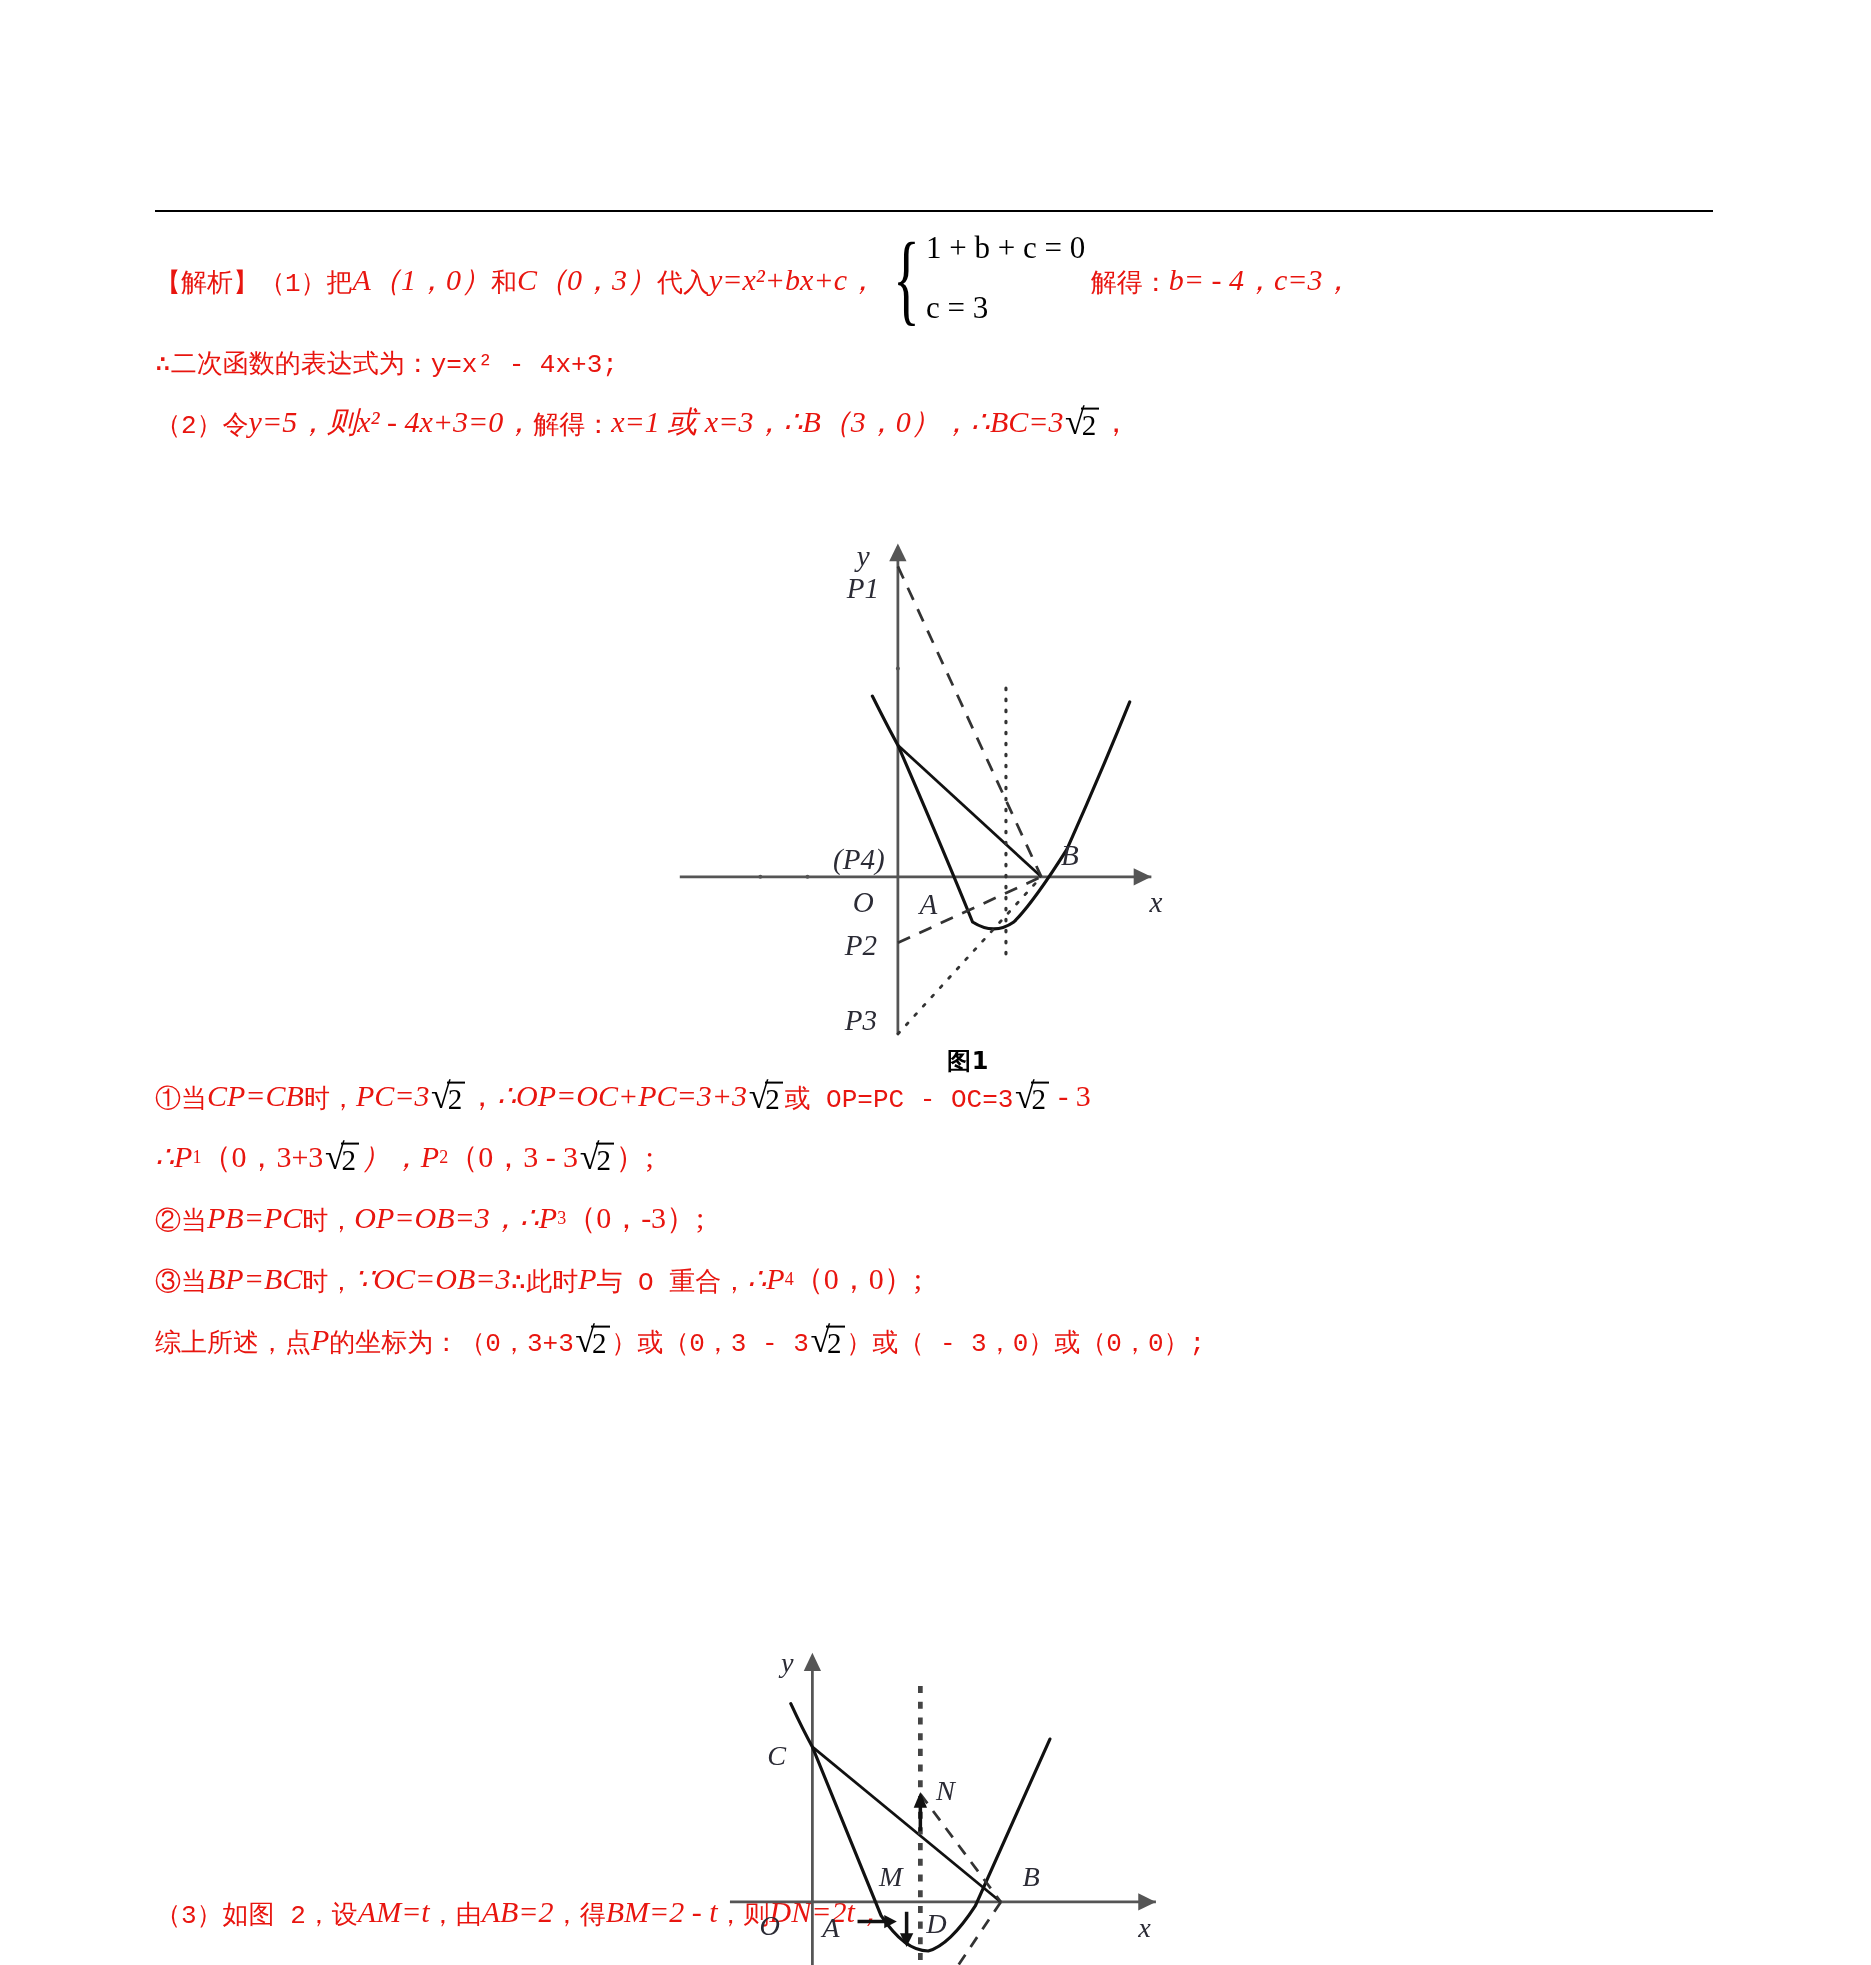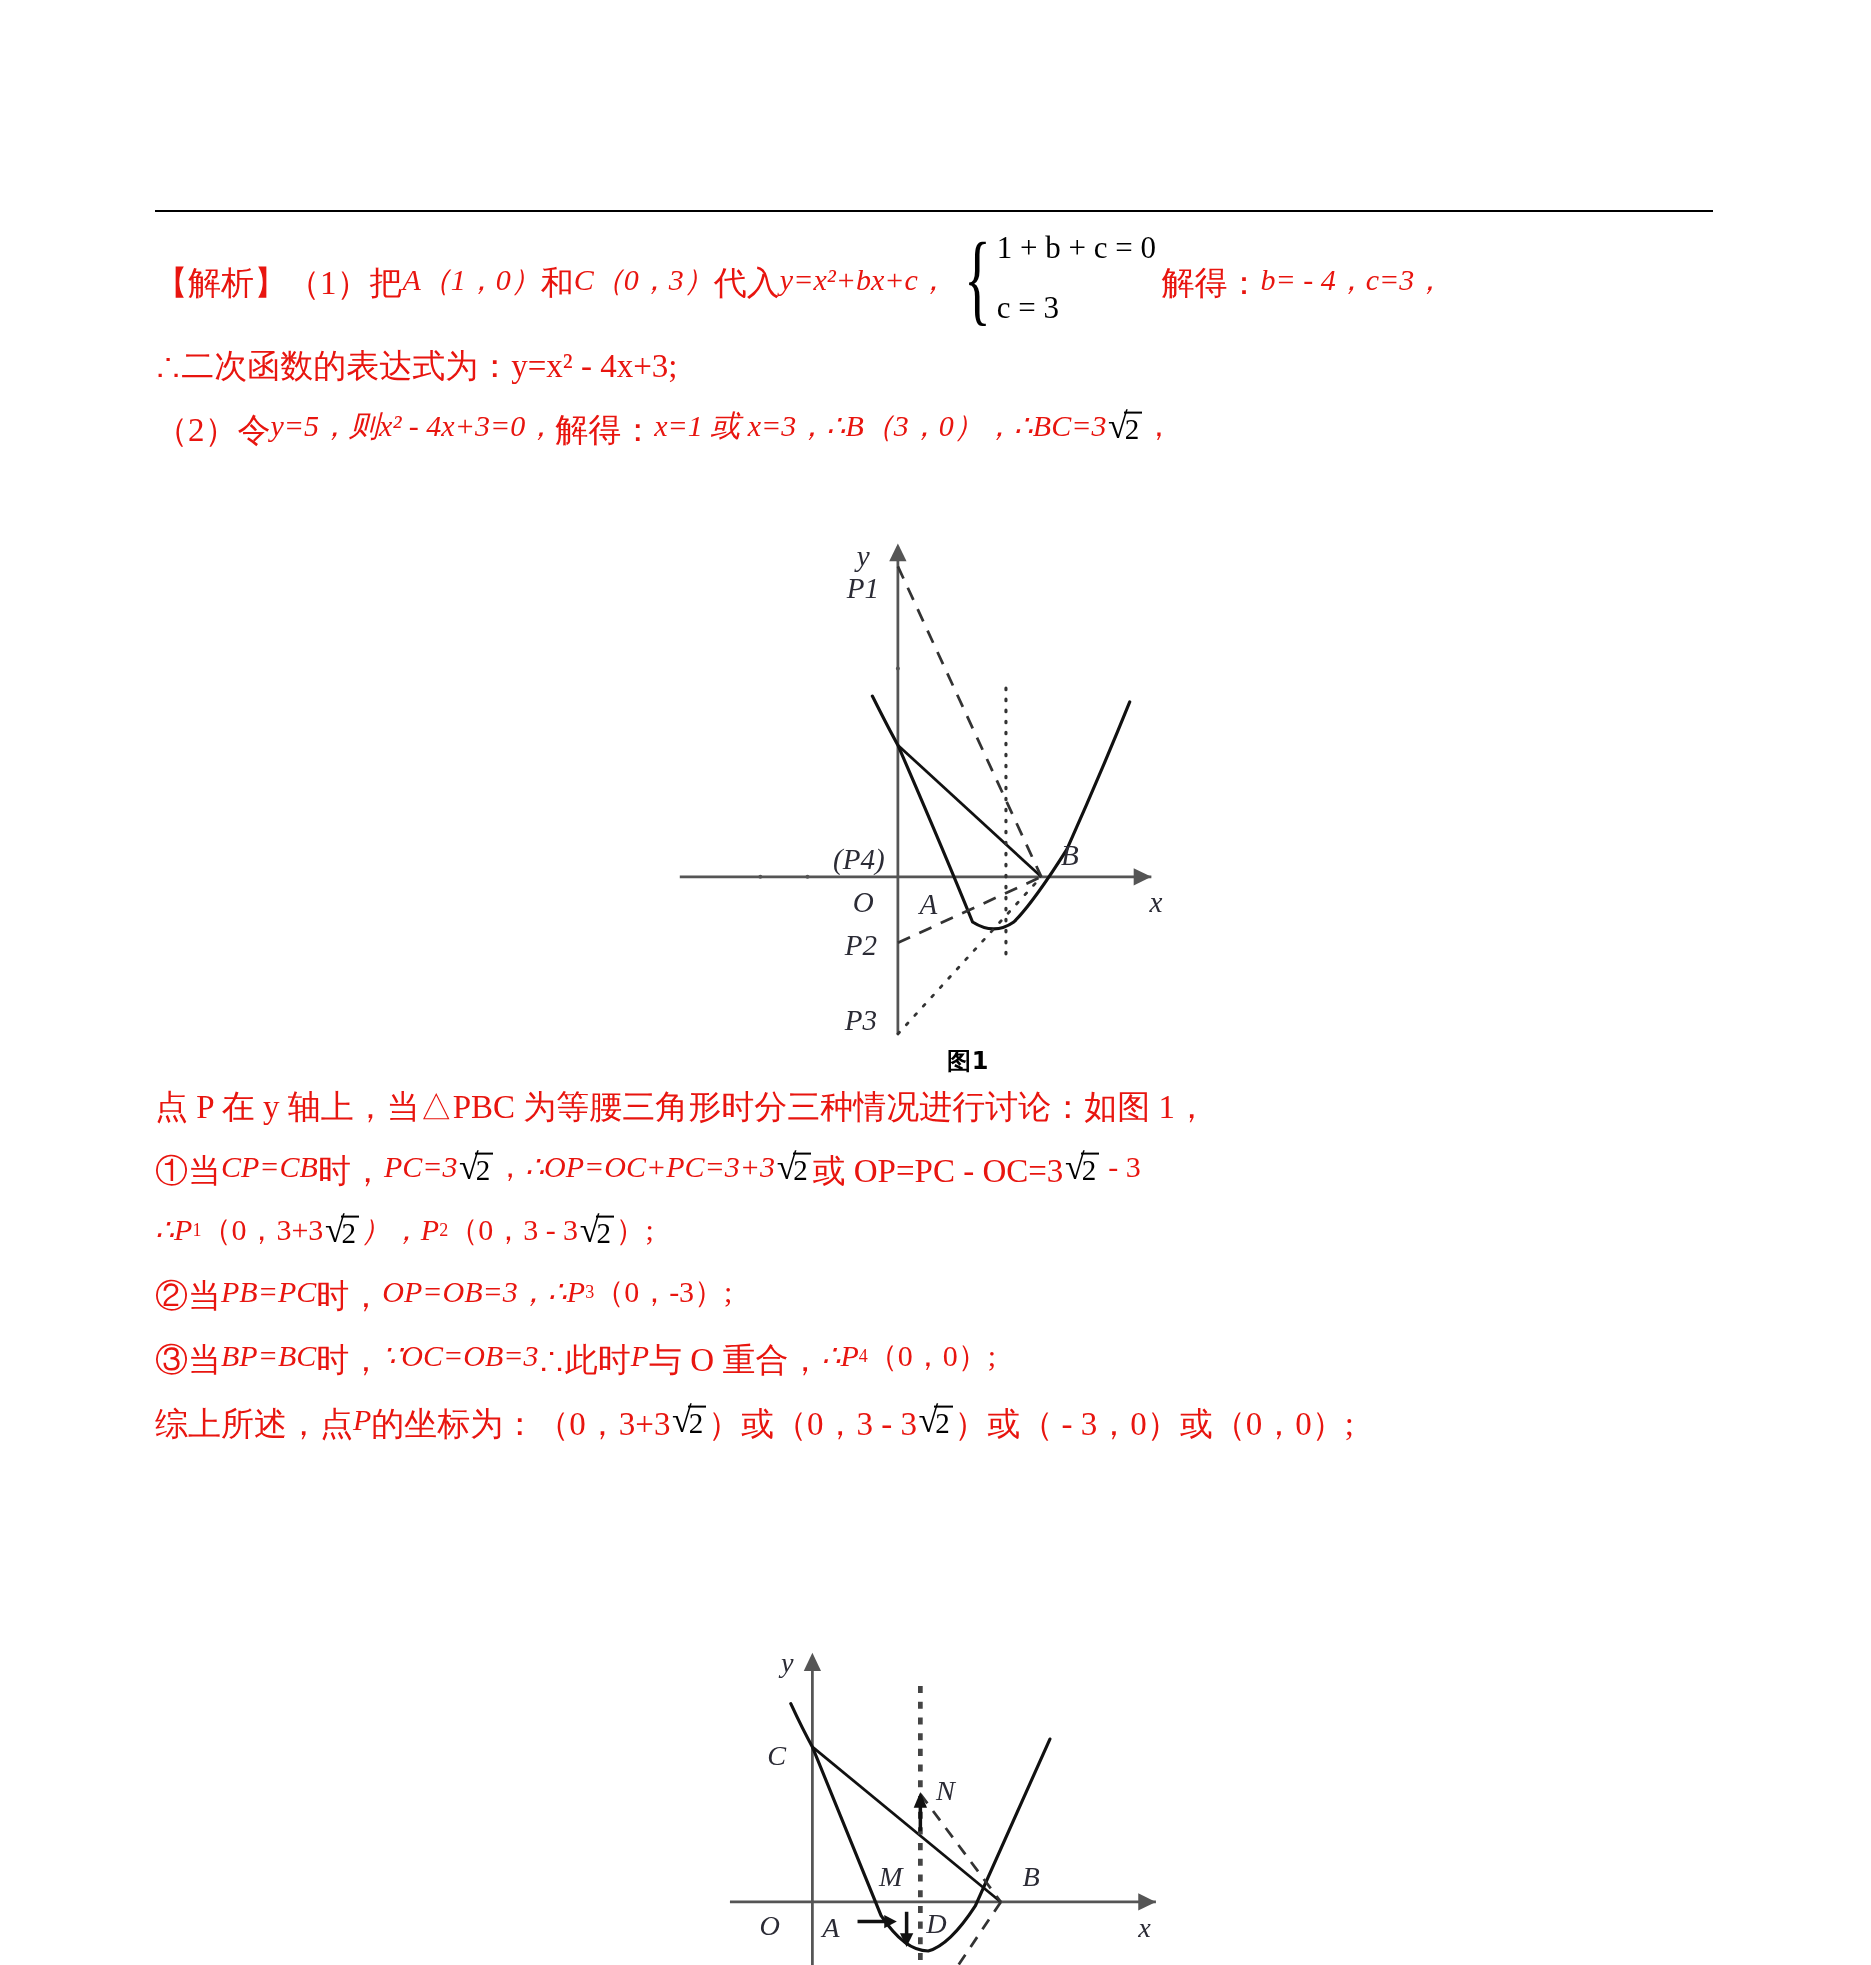--- a/index.html
+++ b/index.html
@@ -42,21 +42,21 @@
   }
   .ln {
     position: relative;
     display: flex;
     align-items: center;
     flex-wrap: nowrap;
     white-space: pre;
     margin-bottom: 23px;
     min-height: 38px;
   }
-  .zh { font-family: Liberation Serif, serif; font-size: 33px; margin-top: 8px; }
+  .zh { font-family: Liberation Mono, monospace; font-size: 26px; margin-top: 8px; }
   .it { font-style: italic; font-family: "Liberation Serif", serif; }
   .num { font-family: "Liberation Serif", serif; }
   sub.sb { font-size: 0.60em; vertical-align: sub; line-height: 0; }
 
   
   .sqrt {
     display: inline-flex;
     align-items: flex-start;
     color: #000;
     font-family: "Liberation Serif", serif;
@@ -151,23 +151,20 @@
       <span class="zh">解得：</span>
       <span class="it">x=1 或 x=3，</span>
       <span class="it">∴B（3，0），</span>
       <span class="it">∴BC=3</span>
       <span class="sqrt"><span class="rad">√</span><span class="rand">2</span></span>
       <span class="num">，</span>
     </div>
 
     <div style="height:613px;"></div>
 
-    <div class="ln">
-      <span class="zh">点 P 在 y 轴上，当△PBC 为等腰三角形时分三种情况进行讨论：如图 1，</span>
-    </div>
 
     <div class="ln">
       <span class="zh">①当</span>
       <span class="it">CP=CB</span>
       <span class="zh">时，</span>
       <span class="it">PC=3</span>
       <span class="sqrt"><span class="rad">√</span><span class="rand">2</span></span>
       <span class="num">，</span>
       <span class="it">∴OP=OC+PC=3+3</span>
       <span class="sqrt"><span class="rad">√</span><span class="rand">2</span></span>

